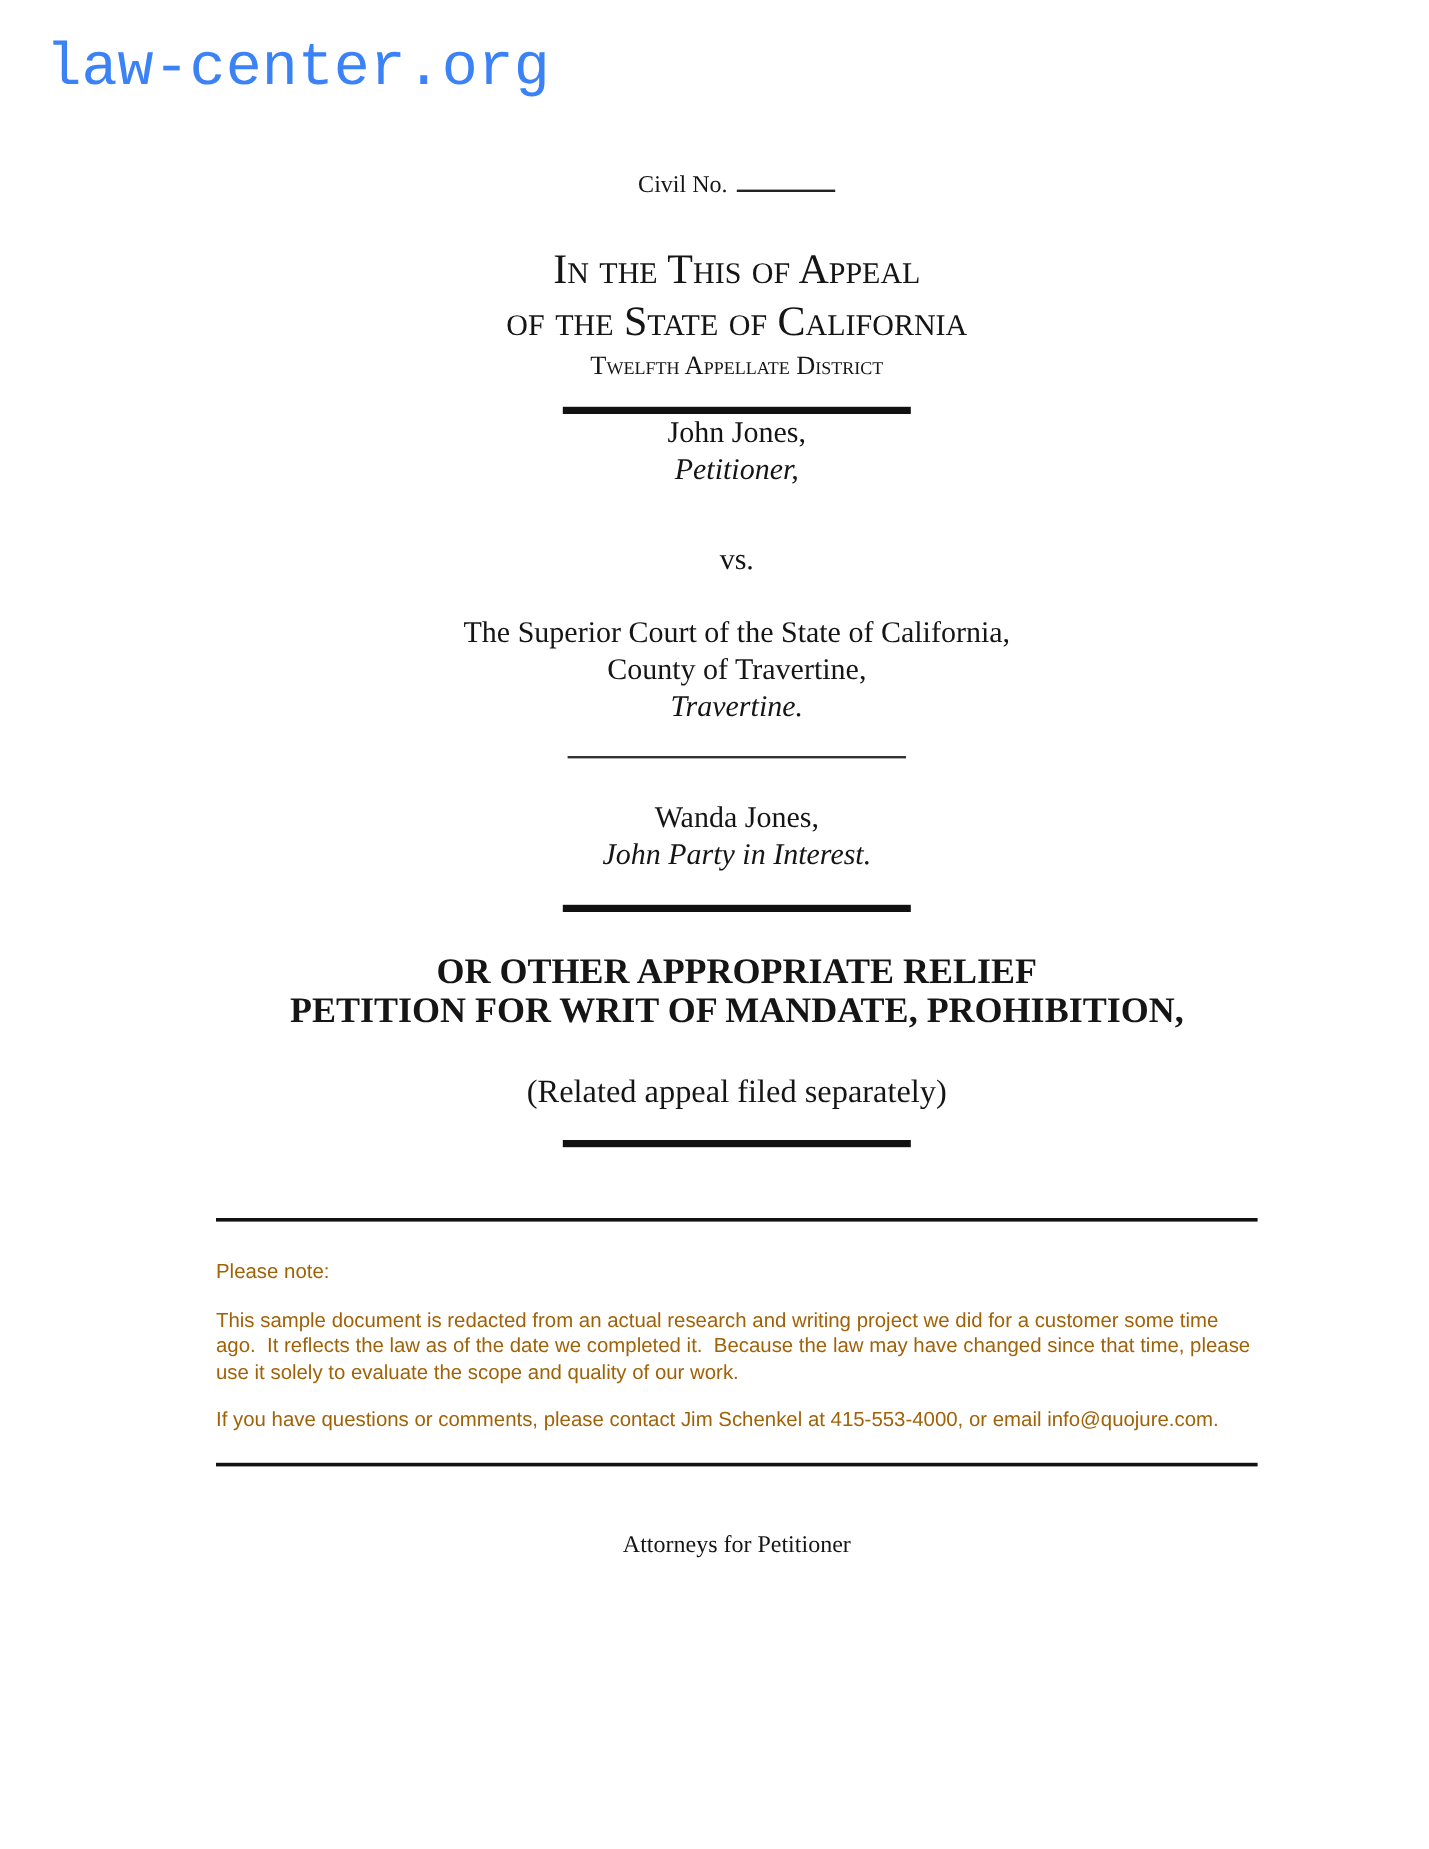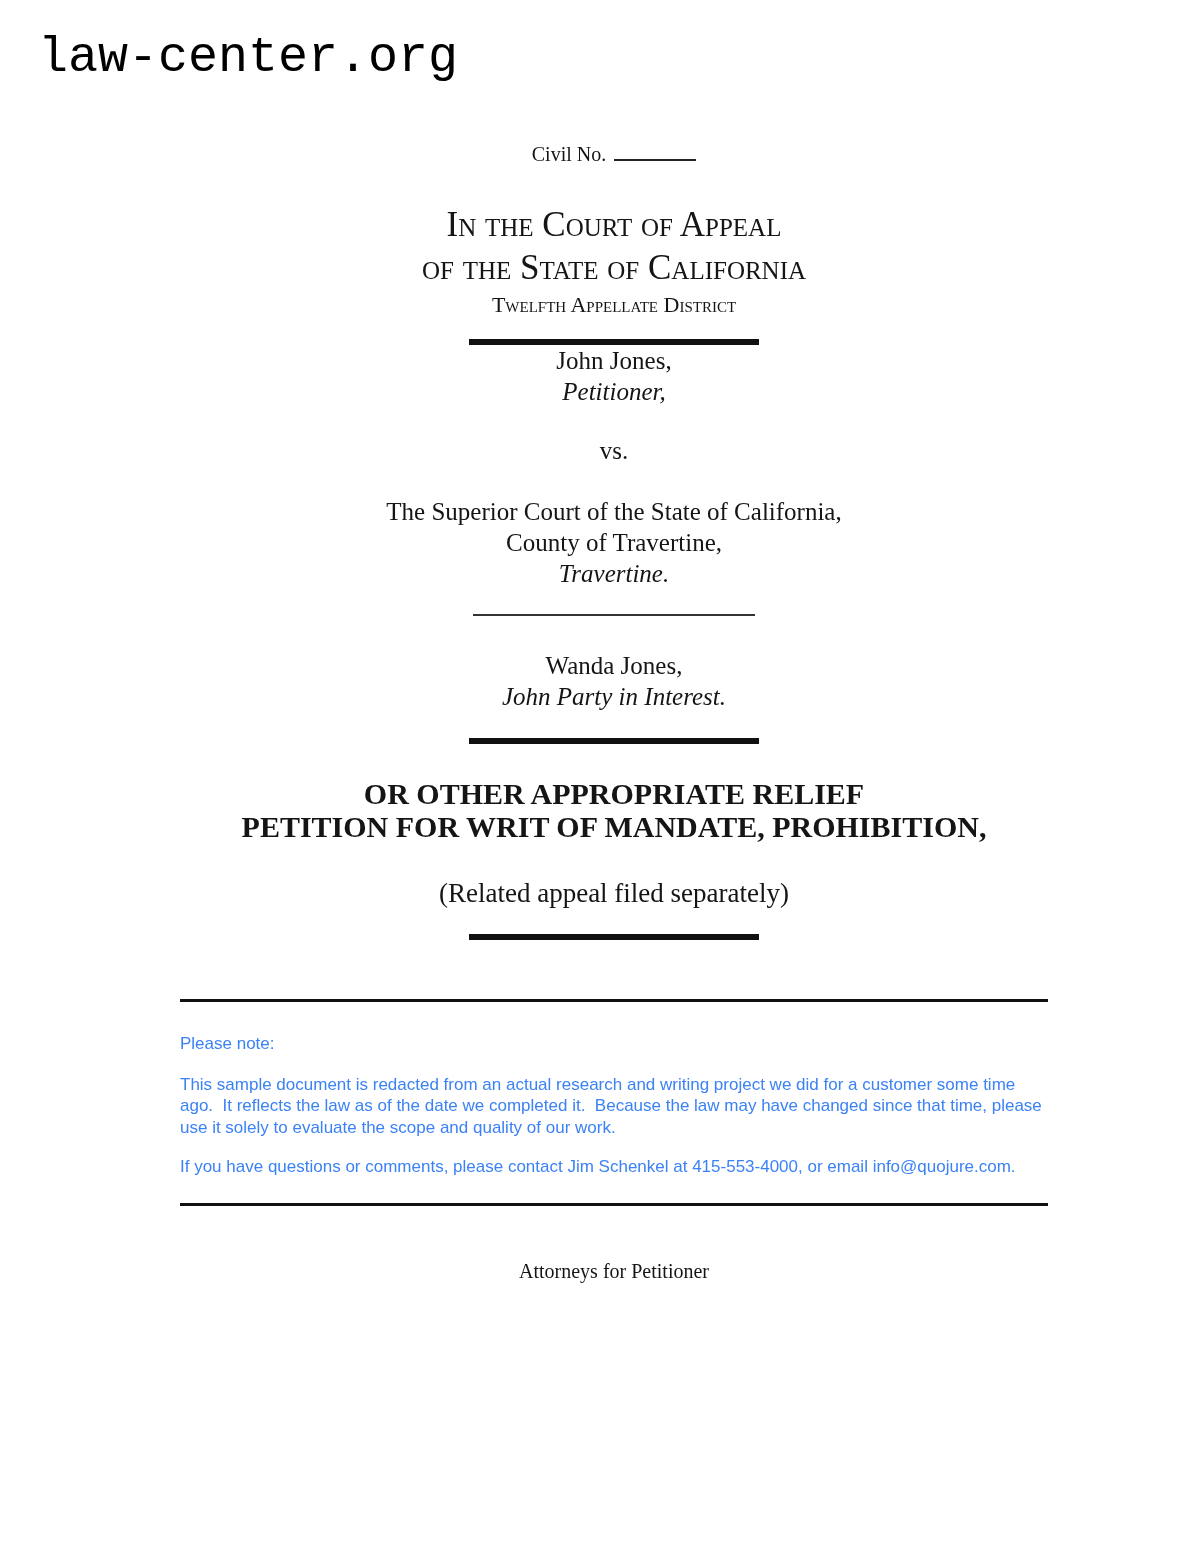--- a/index.html
+++ b/index.html
@@ -4,21 +4,21 @@
 <style>
   * { margin:0; padding:0; box-sizing:border-box; }
   html,body { background:#ffffff; }
   body {
     width:1191px; height:1541px; position:relative;
     font-family:"Liberation Serif", serif; color:#151515;
   }
   .logo {
     position:absolute; top:28px; left:38px;
     font-family:"Liberation Mono", "DejaVu Sans Mono", monospace;
-    font-size:50px; line-height:1.2; color:#000000; white-space:nowrap;
+    font-size:50px; line-height:1.2; color:#3b82f6; white-space:nowrap;
   }
   .doc { width:868px; margin-left:180px; padding-top:138px; text-align:center; }
 
   .civil-no { font-size:20px; line-height:32px; }
   .civil-no .blank {
     display:inline-block; width:82px; height:1em;
     border-bottom:2px solid #222; margin-left:8px; vertical-align:baseline;
   }
 
   .court-heading { margin-top:33px; }
@@ -31,21 +31,21 @@
   .rule.wide        { width:868px; height:3px; }
   .r1 { margin-top:19px; }
   .r2 { margin-top:26px; }
   .r3 { margin-top:25px; }
   .rt { margin-top:25px; }
   .rw1 { margin-top:59px; }
   .rw2 { margin-top:25px; height:4px; }
 
   .party { font-size:25px; line-height:31px; }
   .p1 { }
-  .vs { margin-top:28px; font-size:25px; line-height:31px; }
+  .vs { margin-top:44px; font-size:25px; line-height:31px; }
   .p2 { margin-top:30px; }
   .p3 { margin-top:34px; }
   .role { font-style:italic; }
 
   .doc-title { margin-top:33px; font-size:30px; line-height:33px; font-weight:bold; }
   .related   { margin-top:35px; font-size:27px; line-height:31px; }
 
   .notice {
     text-align:left;
     font-family:"Liberation Sans", sans-serif;
@@ -65,21 +65,21 @@
 
   <div class="logo">law-center.org</div>
 
   <div class="doc">
 
     <div class="civil-no">
       <span>Civil No.</span><span class="blank"></span>
     </div>
 
     <div class="court-heading">
-      <div class="court-main">In the Court of Appeal</div>
+      <div class="court-main">In the This of Appeal</div>
       <div class="court-main">of the State of California</div>
       <div class="court-sub">Twelfth Appellate District</div>
     </div>
 
     <div class="rule short-thick r1"></div>
 
     <div class="party p1">
       <div>John Jones,</div>
       <div class="role">Petitioner,</div>
     </div>
@@ -105,21 +105,21 @@
       <div>OR OTHER APPROPRIATE RELIEF</div>
       <div>PETITION FOR WRIT OF MANDATE, PROHIBITION,</div>
     </div>
 
     <div class="related">(Related appeal filed separately)</div>
 
     <div class="rule short-thick r3"></div>
 
     <div class="rule wide rw1"></div>
 
-    <div class="notice" style="color: #3b82f6;">
+    <div class="notice" style="color: #a16207;">
       <p class="label">Please note:</p>
       <p class="body">This sample document is redacted from an actual research and writing project we did for a customer some time ago.  It reflects the law as of the date we completed it.  Because the law may have changed since that time, please use it solely to evaluate the scope and quality of our work.</p>
       <p class="contact">If you have questions or comments, please contact Jim Schenkel at 415-553-4000, or email info@quojure.com.</p>
     </div>
 
     <div class="rule wide rw2"></div>
 
     <div class="attorneys">
       <div>Attorneys for Petitioner</div>
     </div>

